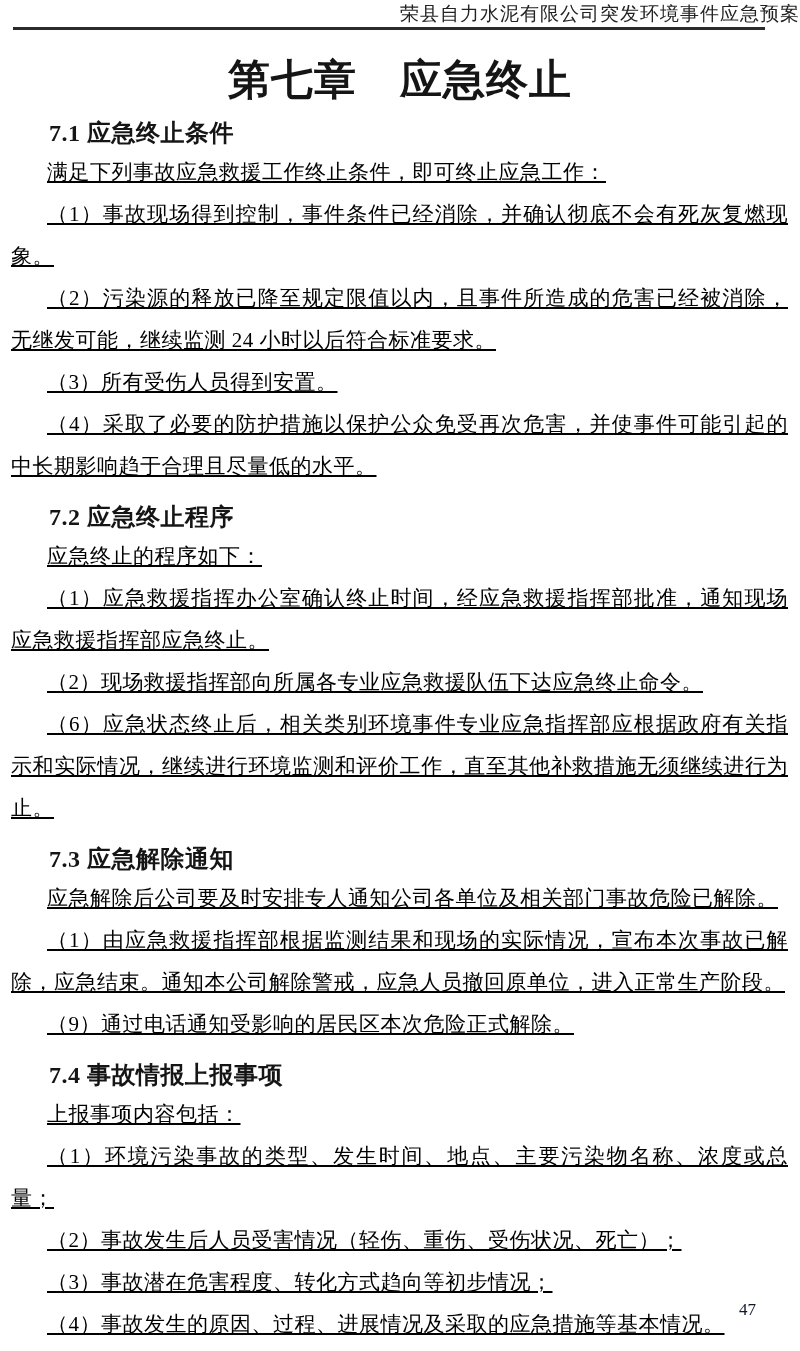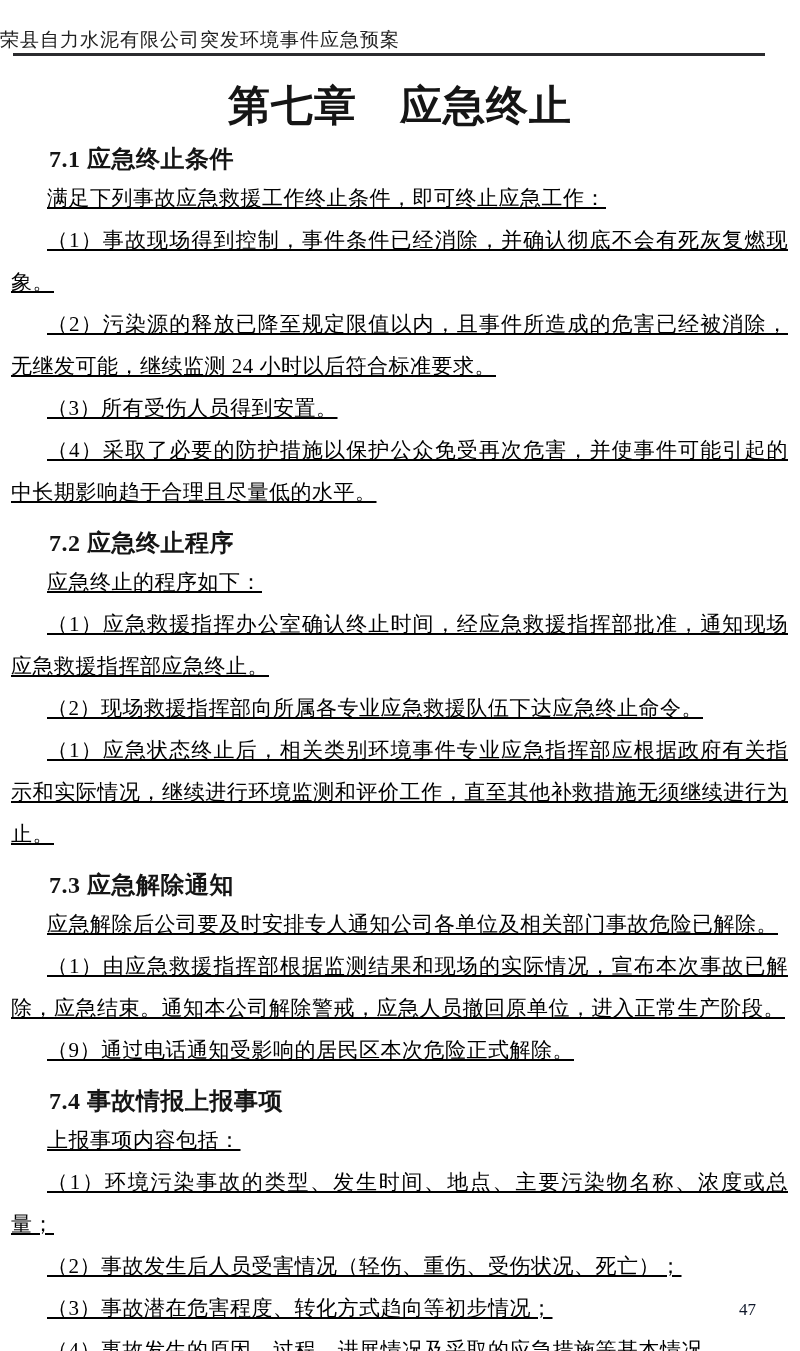--- a/index.html
+++ b/index.html
@@ -8,27 +8,26 @@
     position: relative;
     width: 800px;
     height: 1351px;
     margin: 0 auto;
     background: #ffffff;
     color: #1c1c1c;
     font-family: "Liberation Serif", "DejaVu Serif", serif;
     overflow: hidden;
   }
   .doc-header {
-    text-align: left;
+    text-align: right;
     font-size: 19px;
     letter-spacing: 1px;
-    padding-top: 9px;
+    padding-top: 3px;
     line-height: 22px;
     color: #222;
-    margin-top: 20px;
   }
   .header-rule {
     height: 3px;
     background: #2b2b2e;
     margin: 2px 35px 0 13px;
   }
   .chapter-title {
     text-align: center;
     font-size: 42px;
     font-weight: 700;
@@ -81,21 +80,21 @@
     <p class="para">满足下列事故应急救援工作终止条件，即可终止应急工作：</p>
     <p class="para">（1）事故现场得到控制，事件条件已经消除，并确认彻底不会有死灰复燃现象。</p>
     <p class="para">（2）污染源的释放已降至规定限值以内，且事件所造成的危害已经被消除，无继发可能，继续监测 24 小时以后符合标准要求。</p>
     <p class="para">（3）所有受伤人员得到安置。</p>
     <p class="para">（4）采取了必要的防护措施以保护公众免受再次危害，并使事件可能引起的中长期影响趋于合理且尽量低的水平。</p>
 
     <h2 class="section-heading">7.2 应急终止程序</h2>
     <p class="para">应急终止的程序如下：</p>
     <p class="para">（1）应急救援指挥办公室确认终止时间，经应急救援指挥部批准，通知现场应急救援指挥部应急终止。</p>
     <p class="para">（2）现场救援指挥部向所属各专业应急救援队伍下达应急终止命令。</p>
-    <p class="para">（1）应急状态终止后，相关类别环境事件专业应急指挥部应根据政府有关指示和实际情况，继续进行环境监测和评价工作，直至其他补救措施无须继续进行为止。</p>
+    <p class="para">（6）应急状态终止后，相关类别环境事件专业应急指挥部应根据政府有关指示和实际情况，继续进行环境监测和评价工作，直至其他补救措施无须继续进行为止。</p>
 
     <h2 class="section-heading">7.3 应急解除通知</h2>
     <p class="para">应急解除后公司要及时安排专人通知公司各单位及相关部门事故危险已解除。</p>
     <p class="para">（1）由应急救援指挥部根据监测结果和现场的实际情况，宣布本次事故已解除，应急结束。通知本公司解除警戒，应急人员撤回原单位，进入正常生产阶段。</p>
     <p class="para">（9）通过电话通知受影响的居民区本次危险正式解除。</p>
 
     <h2 class="section-heading">7.4 事故情报上报事项</h2>
     <p class="para">上报事项内容包括：</p>
     <p class="para">（1）环境污染事故的类型、发生时间、地点、主要污染物名称、浓度或总量；</p>
     <p class="para">（2）事故发生后人员受害情况（轻伤、重伤、受伤状况、死亡）；</p>

